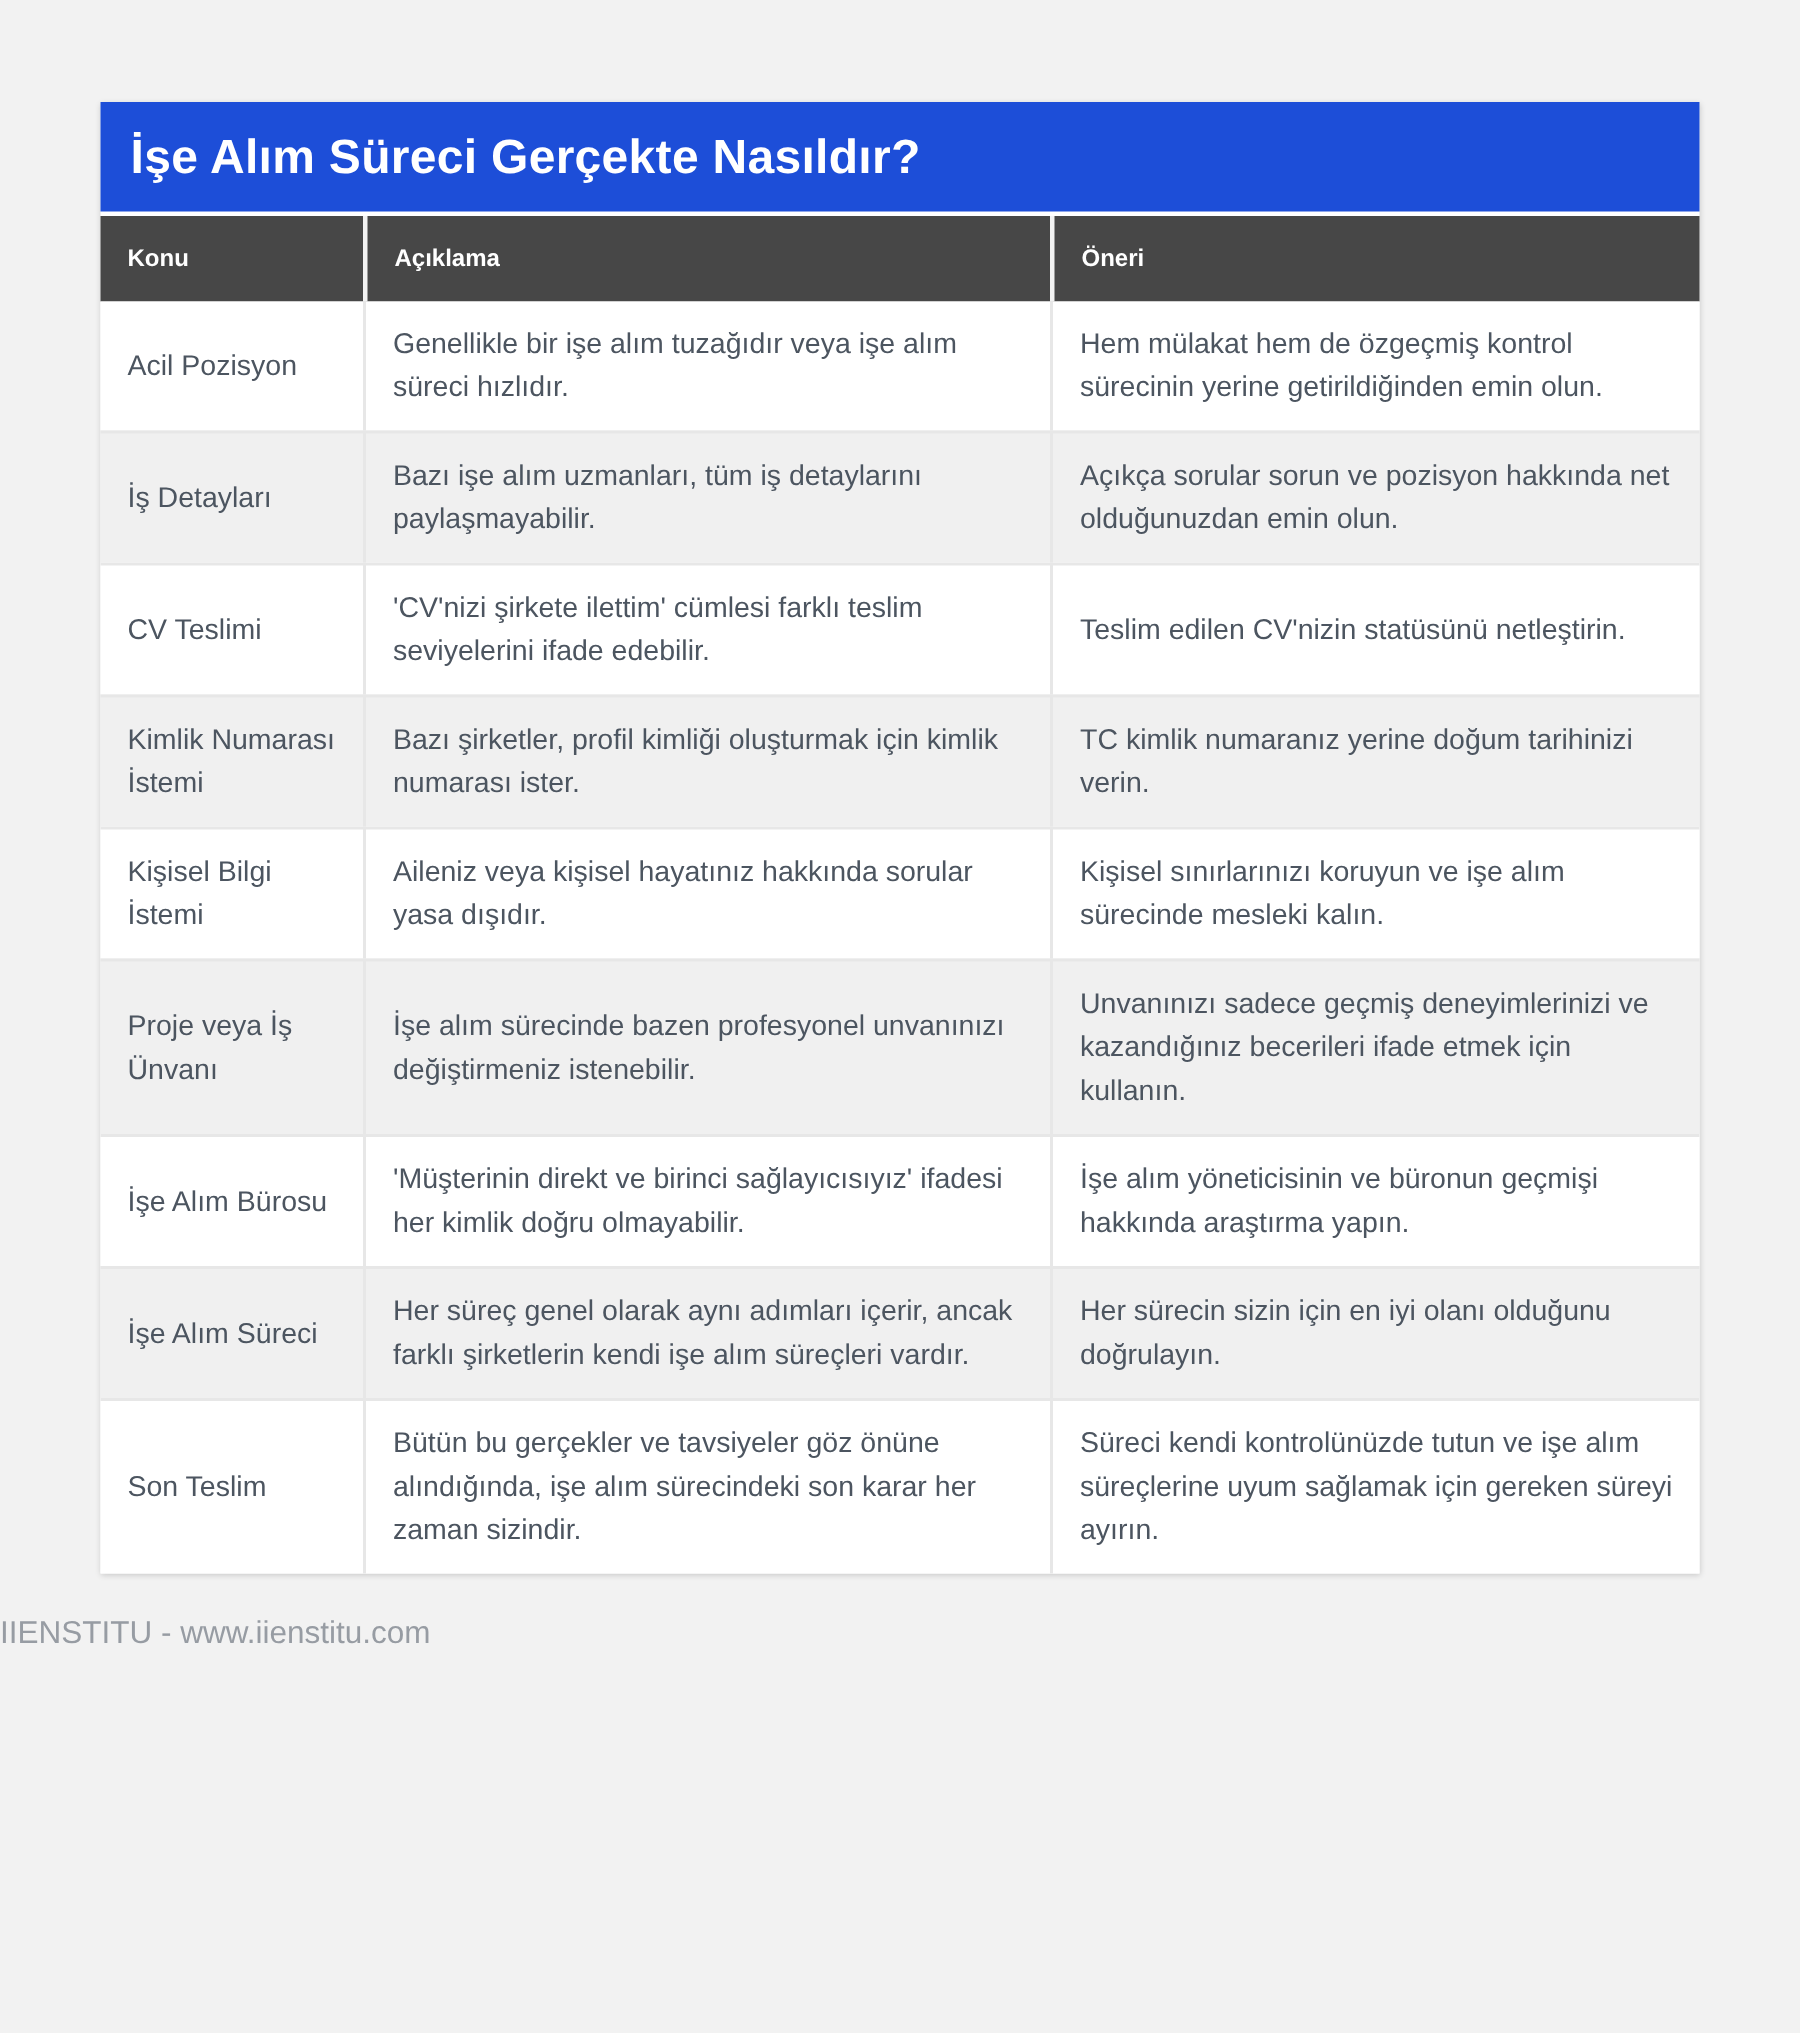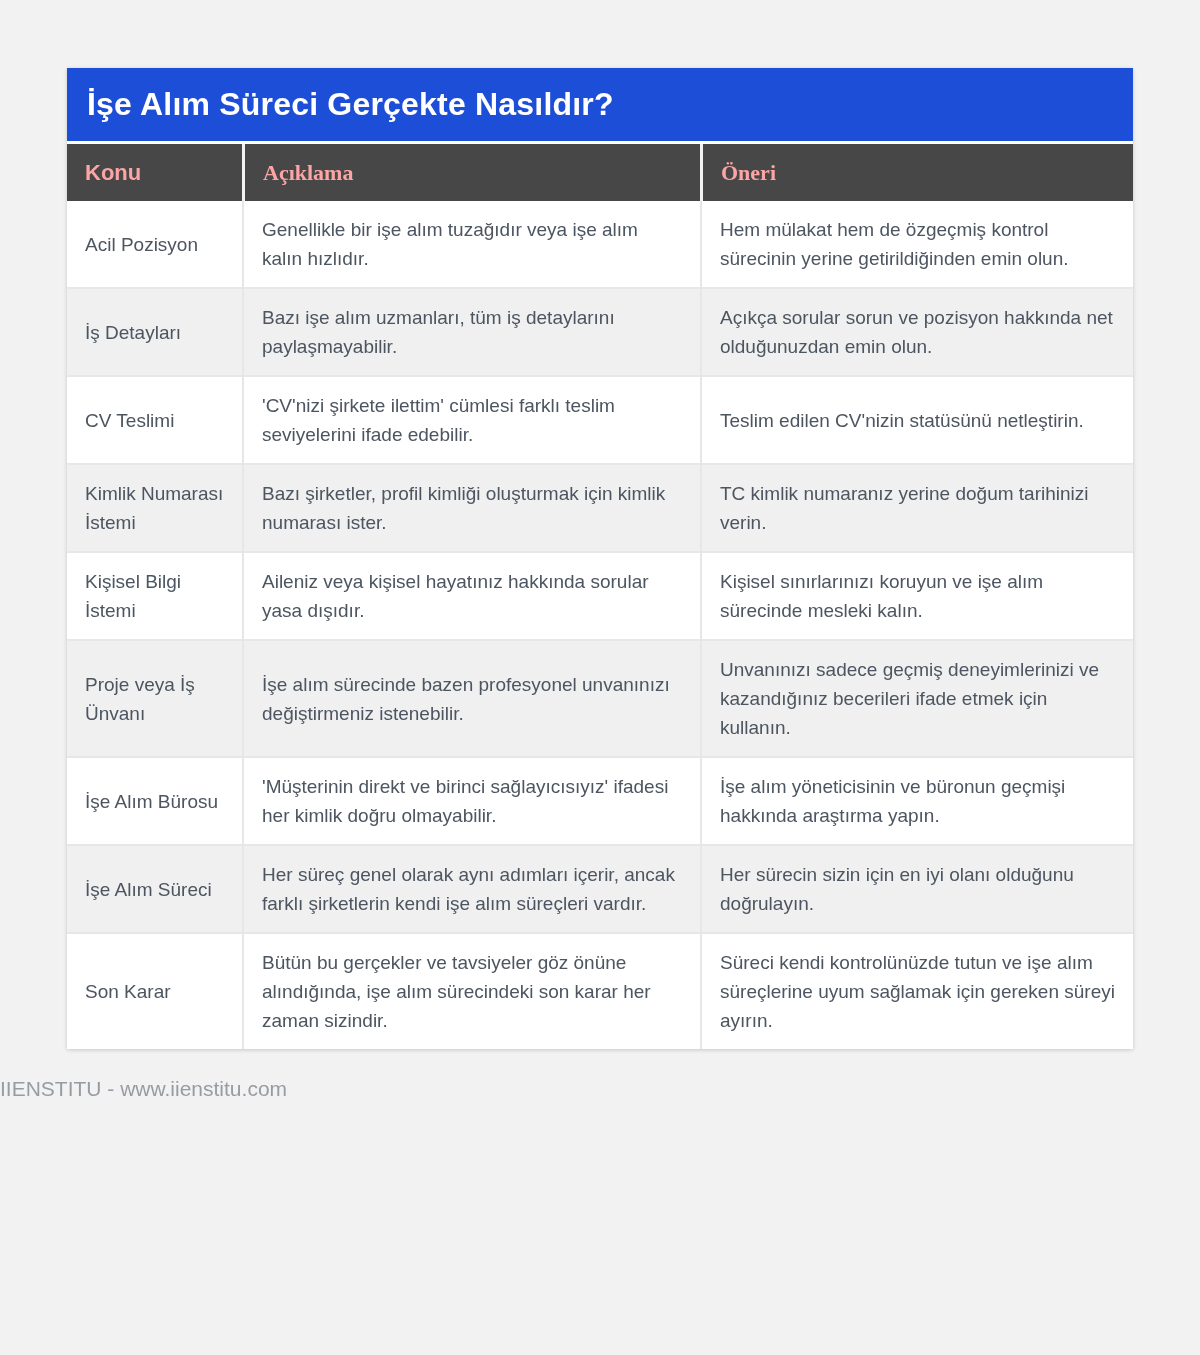--- a/index.html
+++ b/index.html
@@ -31,29 +31,29 @@
     width: 100%;
     border-collapse: separate;
     border-spacing: 0;
     table-layout: fixed;
   }
   col.c-topic { width: 175px; }
   col.c-desc  { width: 458px; }
   col.c-tip   { width: 433px; }
   thead th {
     background: #474747;
-    color: #fca5a5;
-    font-size: 22px;
+    color: #ffffff;
+    font-size: 16px;
     font-weight: 700;
     text-align: left;
     height: 57px;
     padding: 0 18px;
     vertical-align: middle;
   }
-  thead th + th { border-left: 3px solid #f2f2f2; font-family: Liberation Serif, serif; }
+  thead th + th { border-left: 3px solid #f2f2f2; }
   tbody td {
     font-size: 19px;
     line-height: 29px;
     color: #4c5560;
     padding: 14px 18px;
     vertical-align: middle;
     border-top: 2px solid #e7e7e7;
   }
   tbody td + td { border-left: 2px solid #e7e7e7; }
   tbody tr:first-child td { border-top: none; }
@@ -79,21 +79,21 @@
     <thead>
       <tr>
         <th>Konu</th>
         <th>Açıklama</th>
         <th>Öneri</th>
       </tr>
     </thead>
     <tbody>
       <tr>
         <td>Acil Pozisyon</td>
-        <td>Genellikle bir işe alım tuzağıdır veya işe alım kalın hızlıdır.</td>
+        <td>Genellikle bir işe alım tuzağıdır veya işe alım süreci hızlıdır.</td>
         <td>Hem mülakat hem de özgeçmiş kontrol sürecinin yerine getirildiğinden emin olun.</td>
       </tr>
       <tr>
         <td>İş Detayları</td>
         <td>Bazı işe alım uzmanları, tüm iş detaylarını paylaşmayabilir.</td>
         <td>Açıkça sorular sorun ve pozisyon hakkında net olduğunuzdan emin olun.</td>
       </tr>
       <tr>
         <td>CV Teslimi</td>
         <td>'CV'nizi şirkete ilettim' cümlesi farklı teslim seviyelerini ifade edebilir.</td>
@@ -118,21 +118,21 @@
         <td>İşe Alım Bürosu</td>
         <td>'Müşterinin direkt ve birinci sağlayıcısıyız' ifadesi her kimlik doğru olmayabilir.</td>
         <td>İşe alım yöneticisinin ve büronun geçmişi hakkında araştırma yapın.</td>
       </tr>
       <tr>
         <td>İşe Alım Süreci</td>
         <td>Her süreç genel olarak aynı adımları içerir, ancak farklı şirketlerin kendi işe alım süreçleri vardır.</td>
         <td>Her sürecin sizin için en iyi olanı olduğunu doğrulayın.</td>
       </tr>
       <tr>
-        <td>Son Karar</td>
+        <td>Son Teslim</td>
         <td>Bütün bu gerçekler ve tavsiyeler göz önüne alındığında, işe alım sürecindeki son karar her zaman sizindir.</td>
         <td>Süreci kendi kontrolünüzde tutun ve işe alım süreçlerine uyum sağlamak için gereken süreyi ayırın.</td>
       </tr>
     </tbody>
   </table>
 </div>
 
 <div class="footer">IIENSTITU - www.iienstitu.com</div>
 
 </body></html>

